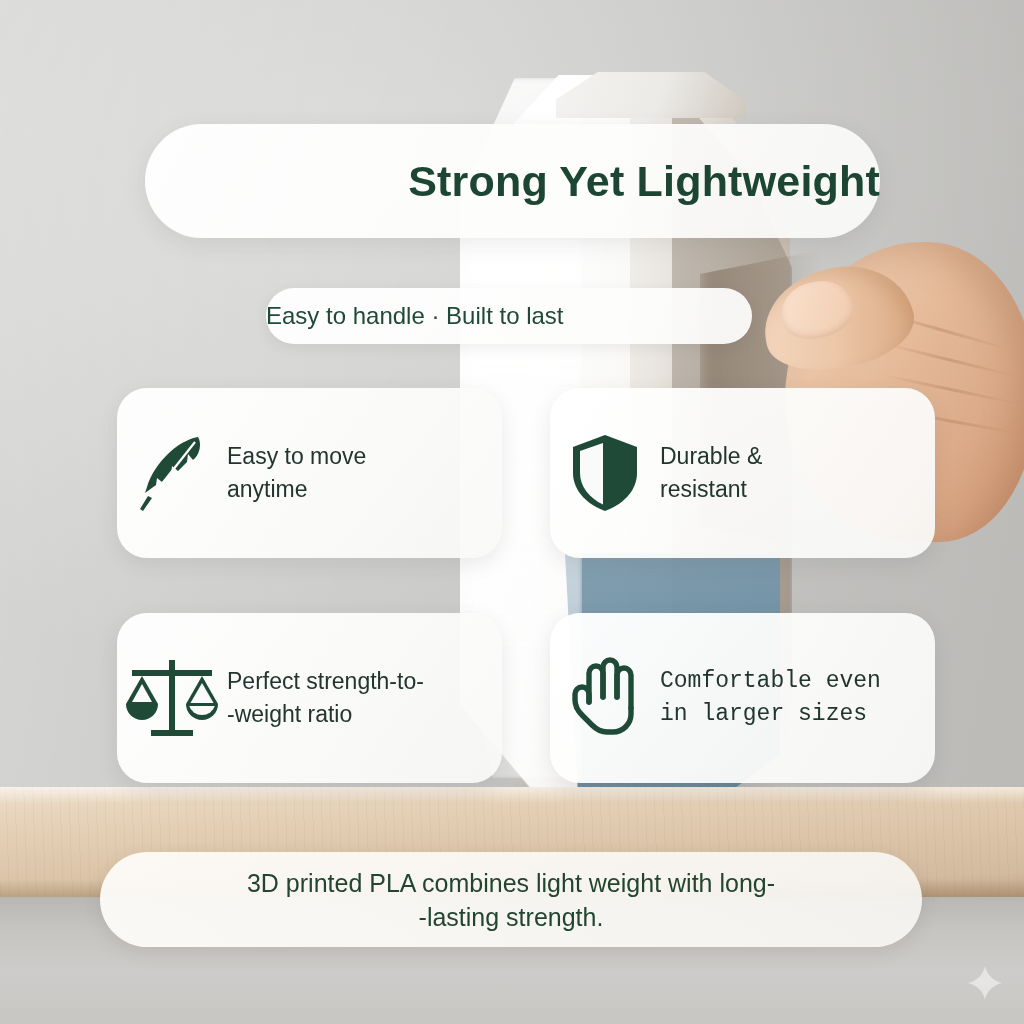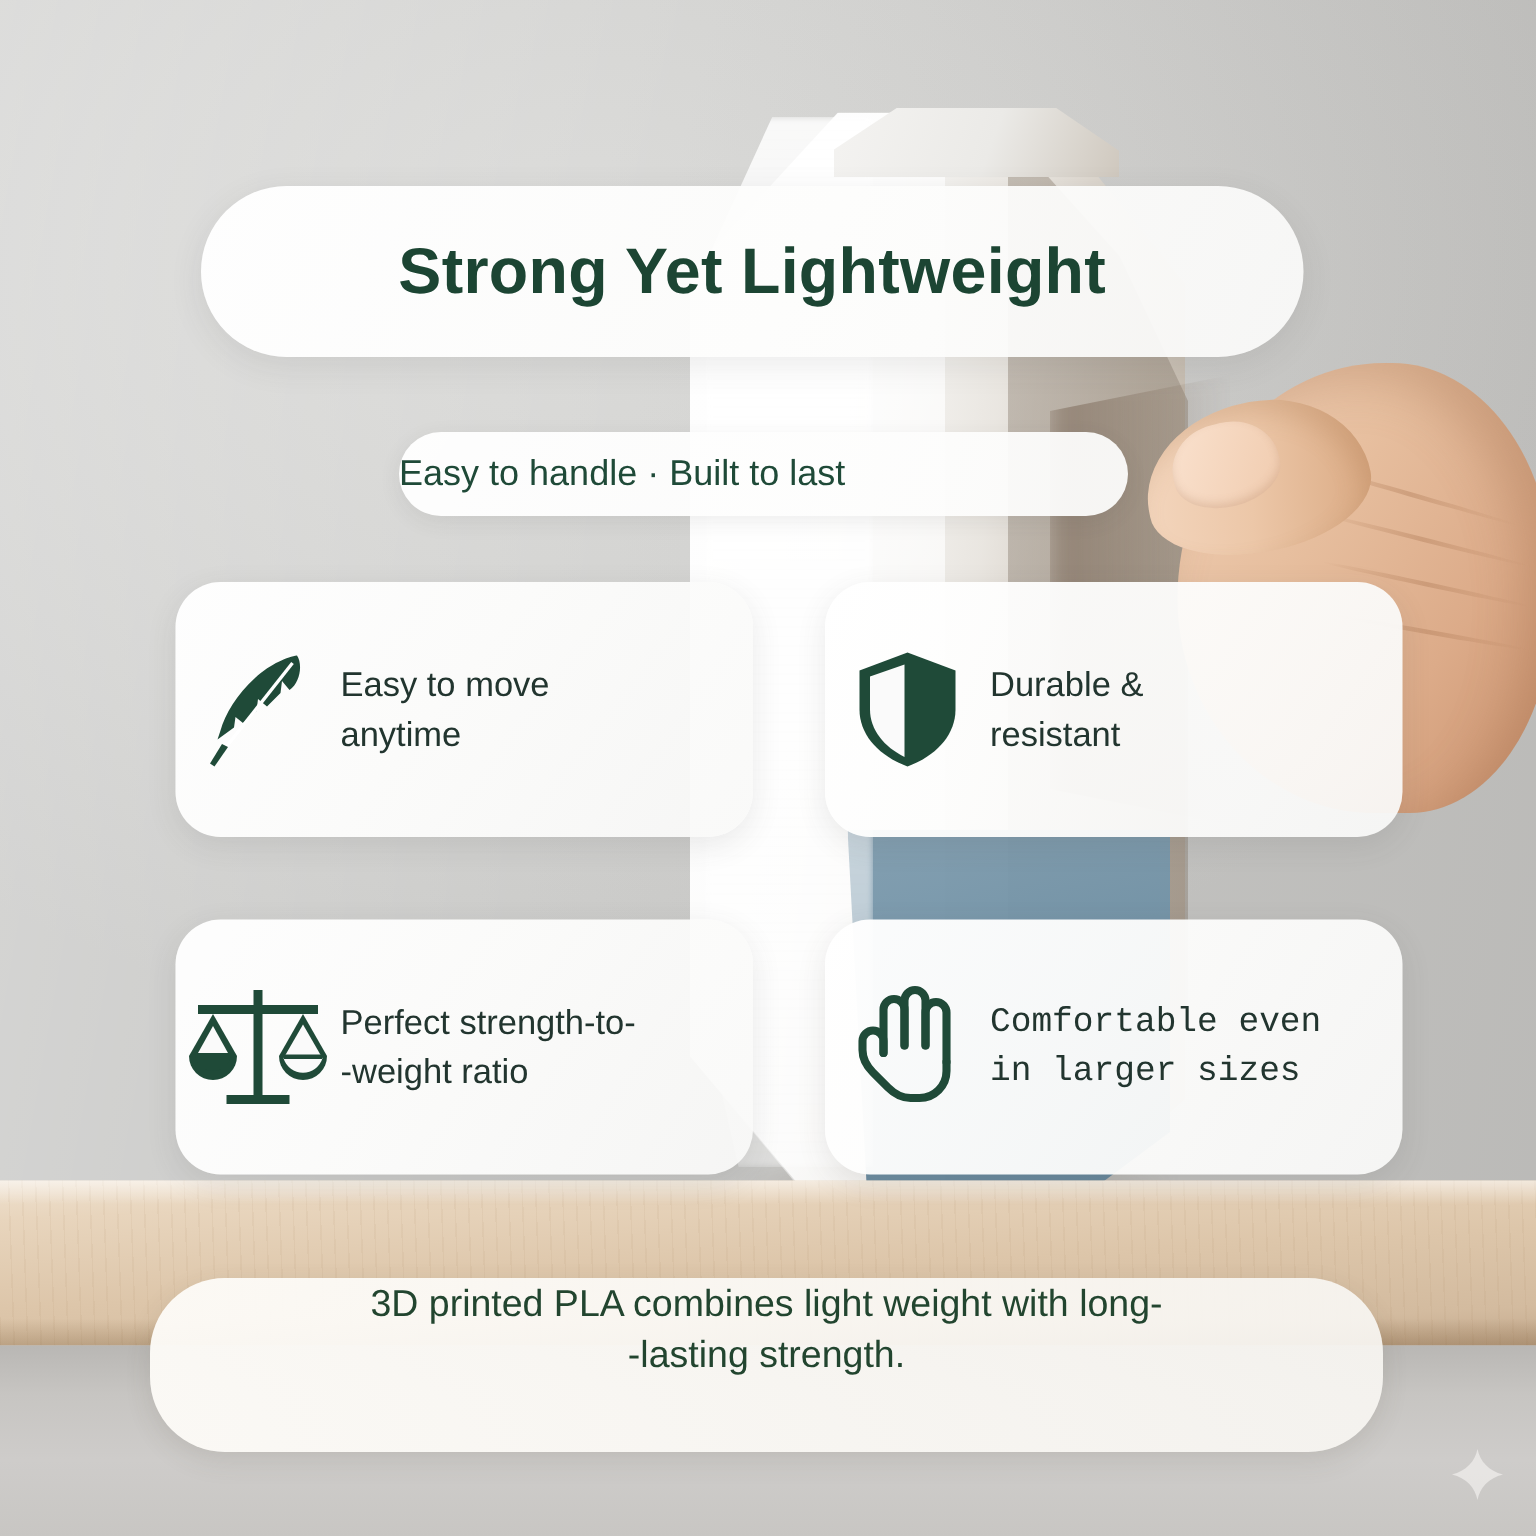--- a/index.html
+++ b/index.html
@@ -125,24 +125,24 @@
     position:absolute; left:700px; top:250px; width:120px; height:300px;
     background:linear-gradient(90deg, rgba(90,66,46,.40), rgba(90,66,46,0));
     filter:blur(8px);
     clip-path:polygon(0% 8%, 100% 0%, 100% 100%, 0% 92%);
   }
 
   
   #overlay{ position:absolute; inset:0; }
 
   .title-pill{
-    position:absolute; left:134px; top:124px; width:735px; height:114px;
+    position:absolute; left:145px; top:124px; width:735px; height:114px;
     border-radius:57px;
     background:linear-gradient(120deg, rgba(255,255,255,.97) 0%, rgba(253,253,252,.95) 52%, rgba(250,250,249,.93) 100%);
-    display:flex; align-items:center; justify-content:center;
+    display:flex; align-items:center; justify-content:flex-end;
     box-shadow:0 6px 22px rgba(70,70,70,.10);
   }
   .title-text{
     font-size:43px; font-weight:bold; color:#1c4533; letter-spacing:.2px;
     white-space:nowrap;
   }
 
   .subtitle-pill{
     position:absolute; left:266px; top:288px; width:486px; height:56px;
     border-radius:28px;
@@ -172,25 +172,25 @@
   }
   .card-label{
     font-size:23px; line-height:1.42; color:#22352f;
     white-space:pre-line; padding-right:8px;
   }
   
   .card.c3 .card-label{ white-space:pre; overflow:visible; }
   .card.c3{ overflow:visible; }
 
   .footer-pill{
-    position:absolute; left:100px; top:852px; width:822px; height:116px;
+    position:absolute; left:100px; top:852px; width:822px; height:95px;
     border-radius:50px;
     background:linear-gradient(120deg, rgba(253,251,247,.96) 0%, rgba(250,248,244,.94) 55%, rgba(247,245,241,.93) 100%);
     box-shadow:0 6px 18px rgba(80,70,55,.12);
-    display:flex; align-items:flex-start; justify-content:center; text-align:center;
+    display:flex; align-items:center; justify-content:center; text-align:center;
   }
   .footer-text{ font-size:25px; line-height:1.36; color:#22452f; white-space:pre-line; }
 
   .sparkle{
     position:absolute; right:22px; bottom:24px; width:34px; height:34px;
     opacity:.70;
   }
 </style>
 </head>
 <body>

